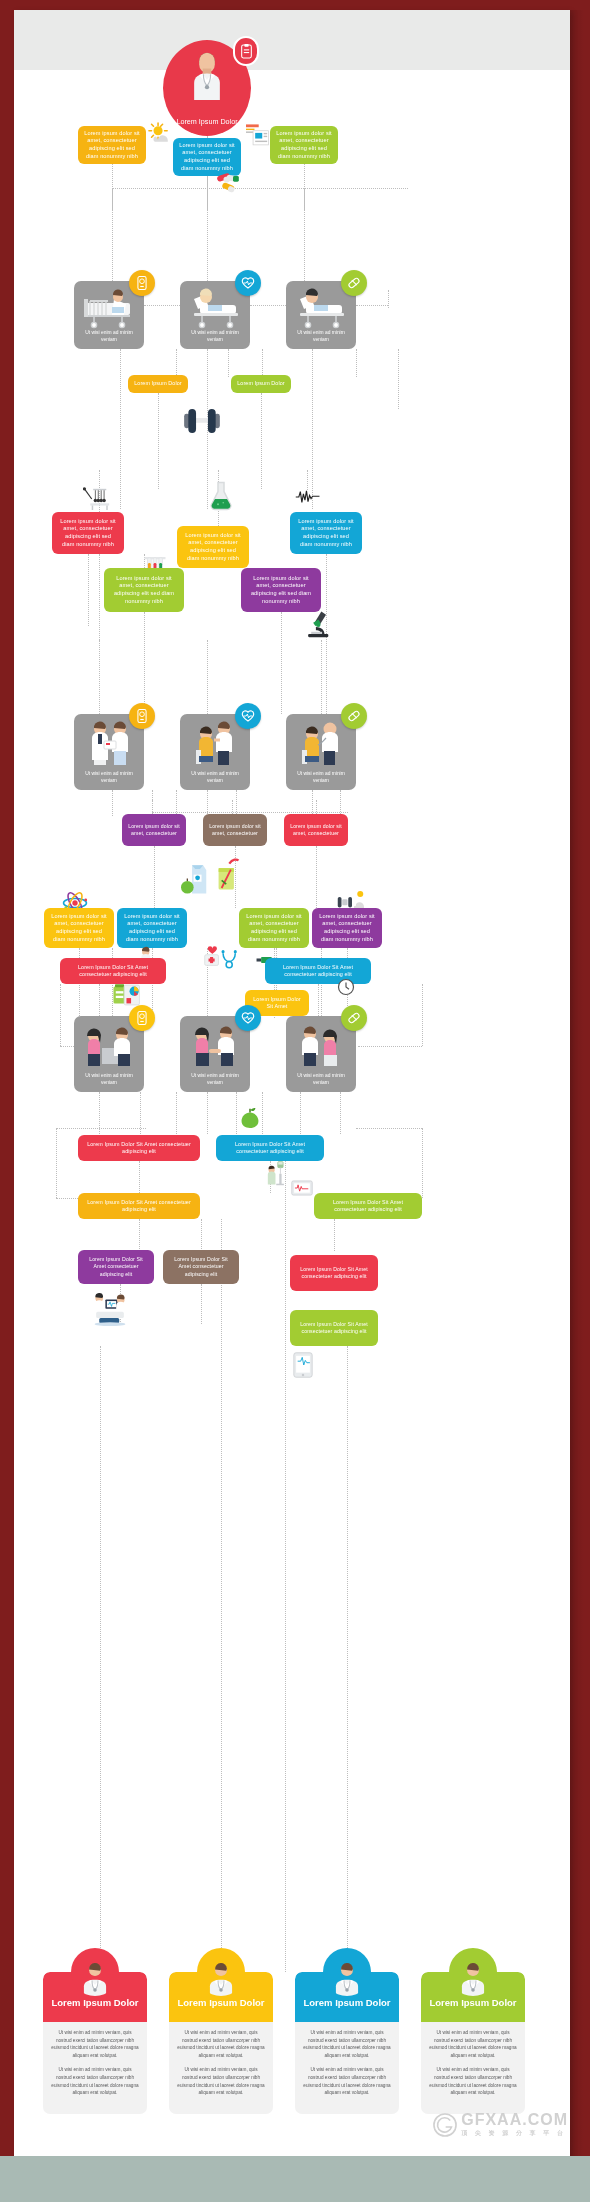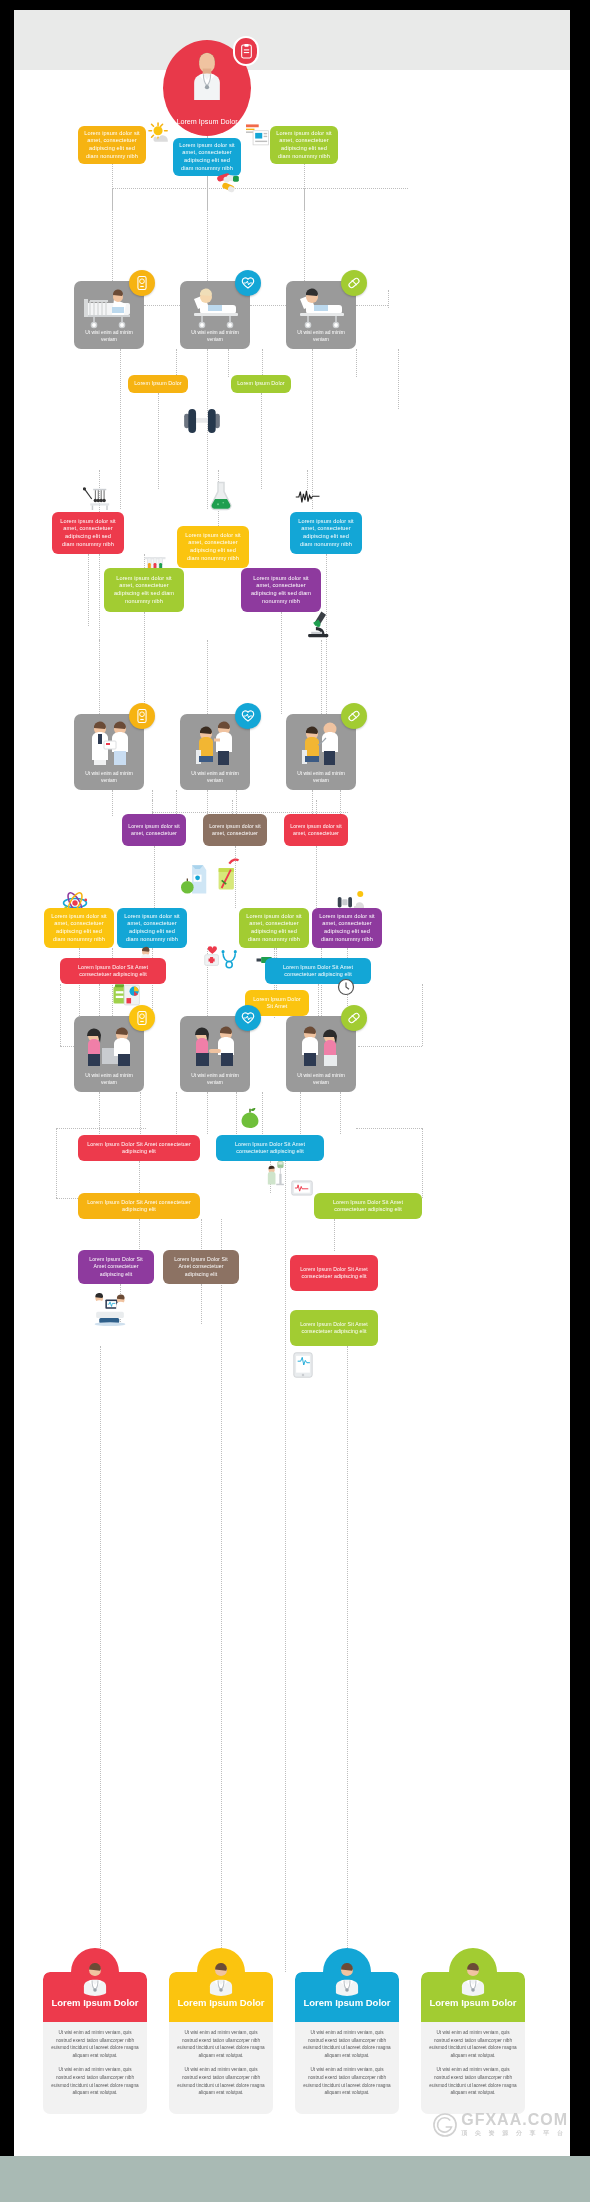--- a/index.html
+++ b/index.html
@@ -5,21 +5,21 @@
   * { box-sizing: border-box; margin: 0; padding: 0; }
   html, body {
     width: 590px; height: 2202px;
     background: #d5d7d6;
     font-family: "Liberation Sans", sans-serif;
     overflow: hidden;
   }
   #page {
     position: relative;
     width: 590px; height: 2202px;
-    background: #000000;
+    background: #7f1d1d;
   }
   
   .sheet {
     position: absolute;
     left: 14px; top: 10px;
     width: 556px; height: 2176px;
     background: #ffffff;
     box-shadow: 2px 2px 6px rgba(0,0,0,.18);
   }
   .sheet-band {

